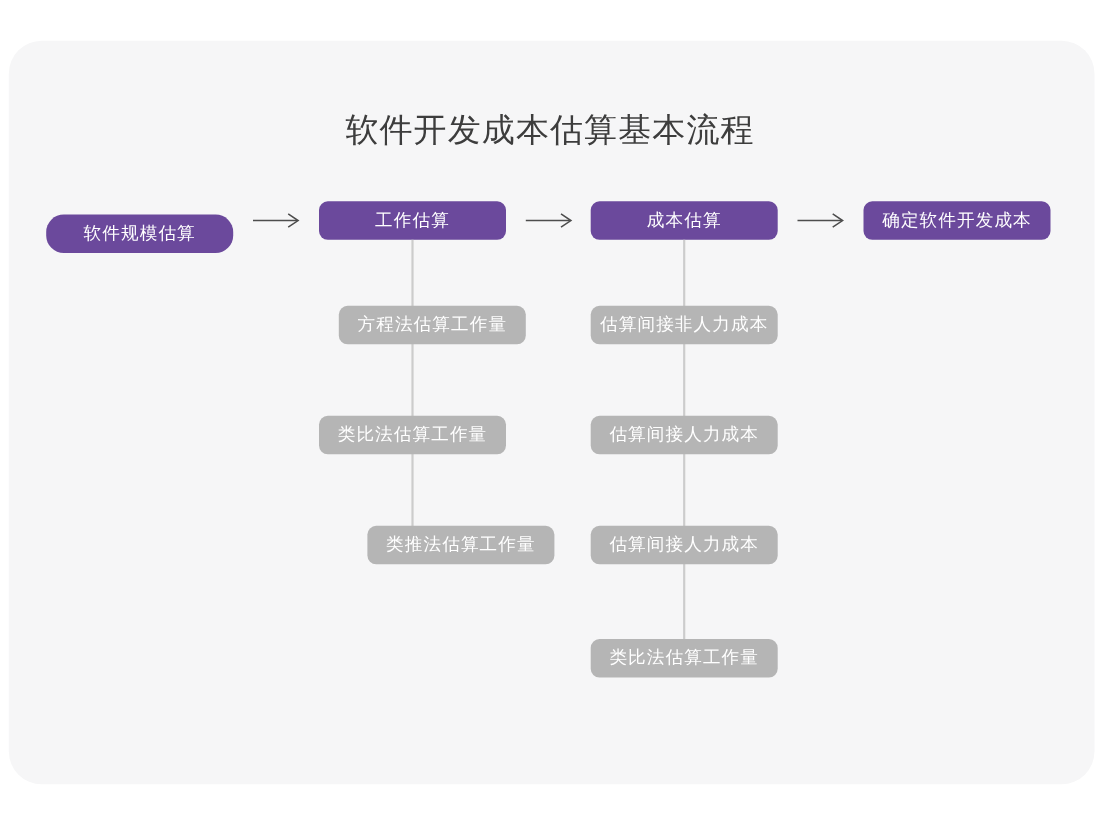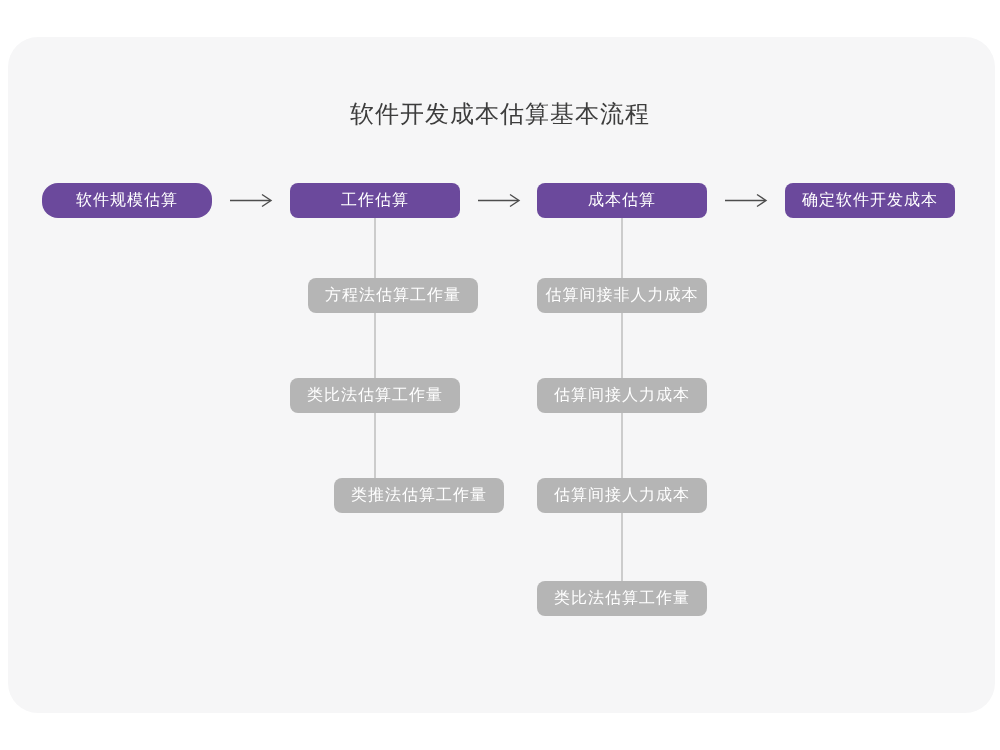--- a/index.html
+++ b/index.html
@@ -14,21 +14,21 @@
     left: 8px; top: 37px;
     width: 987px; height: 676px;
     background: #f6f6f7;
     border-radius: 30px;
   }
   .diagram-title {
     position: absolute;
     left: 0; top: 98px;
     width: 1000px;
     text-align: center;
-    font-size: 24px;
+    font-size: 30px;
     font-weight: 400;
     color: #3d3d3d;
     letter-spacing: 1px;
   }
   .node {
     position: absolute;
     width: 170px; height: 35px;
     border-radius: 8px;
     display: flex;
     align-items: center;
@@ -51,21 +51,21 @@
     background: #cccccc;
   }
 </style>
 </head>
 <body>
 
 <div class="canvas-card"></div>
 
 <h1 class="diagram-title">软件开发成本估算基本流程</h1>
 
-<div class="node main" style="left:42px;  top:183px;border-radius:16px;">
+<div class="node main" style="left:42px;  top:195px;border-radius:16px;">
   <span>软件规模估算</span>
 </div>
 <div class="node main" style="left:290px; top:183px;">
   <span>工作估算</span>
 </div>
 <div class="node main" style="left:537px; top:183px;">
   <span>成本估算</span>
 </div>
 <div class="node main" style="left:785px; top:183px;">
   <span>确定软件开发成本</span>

